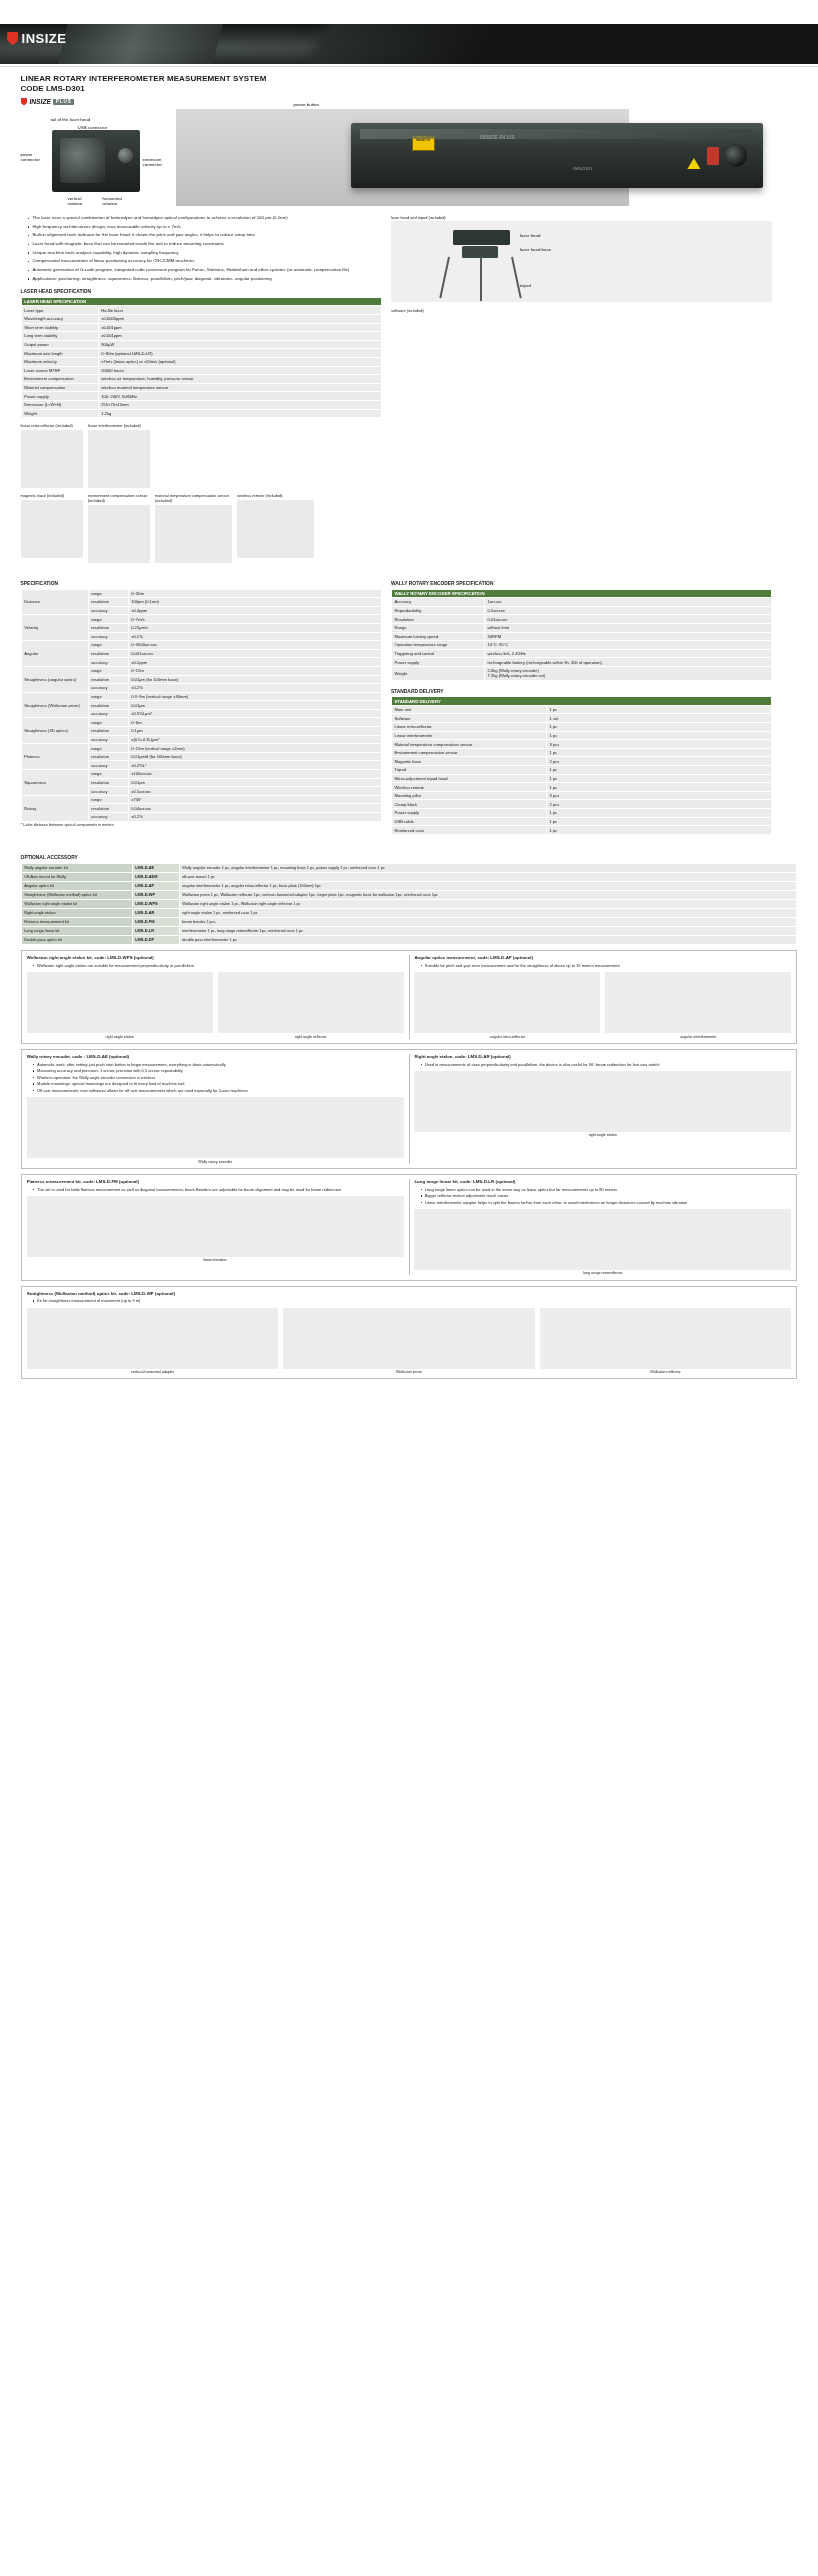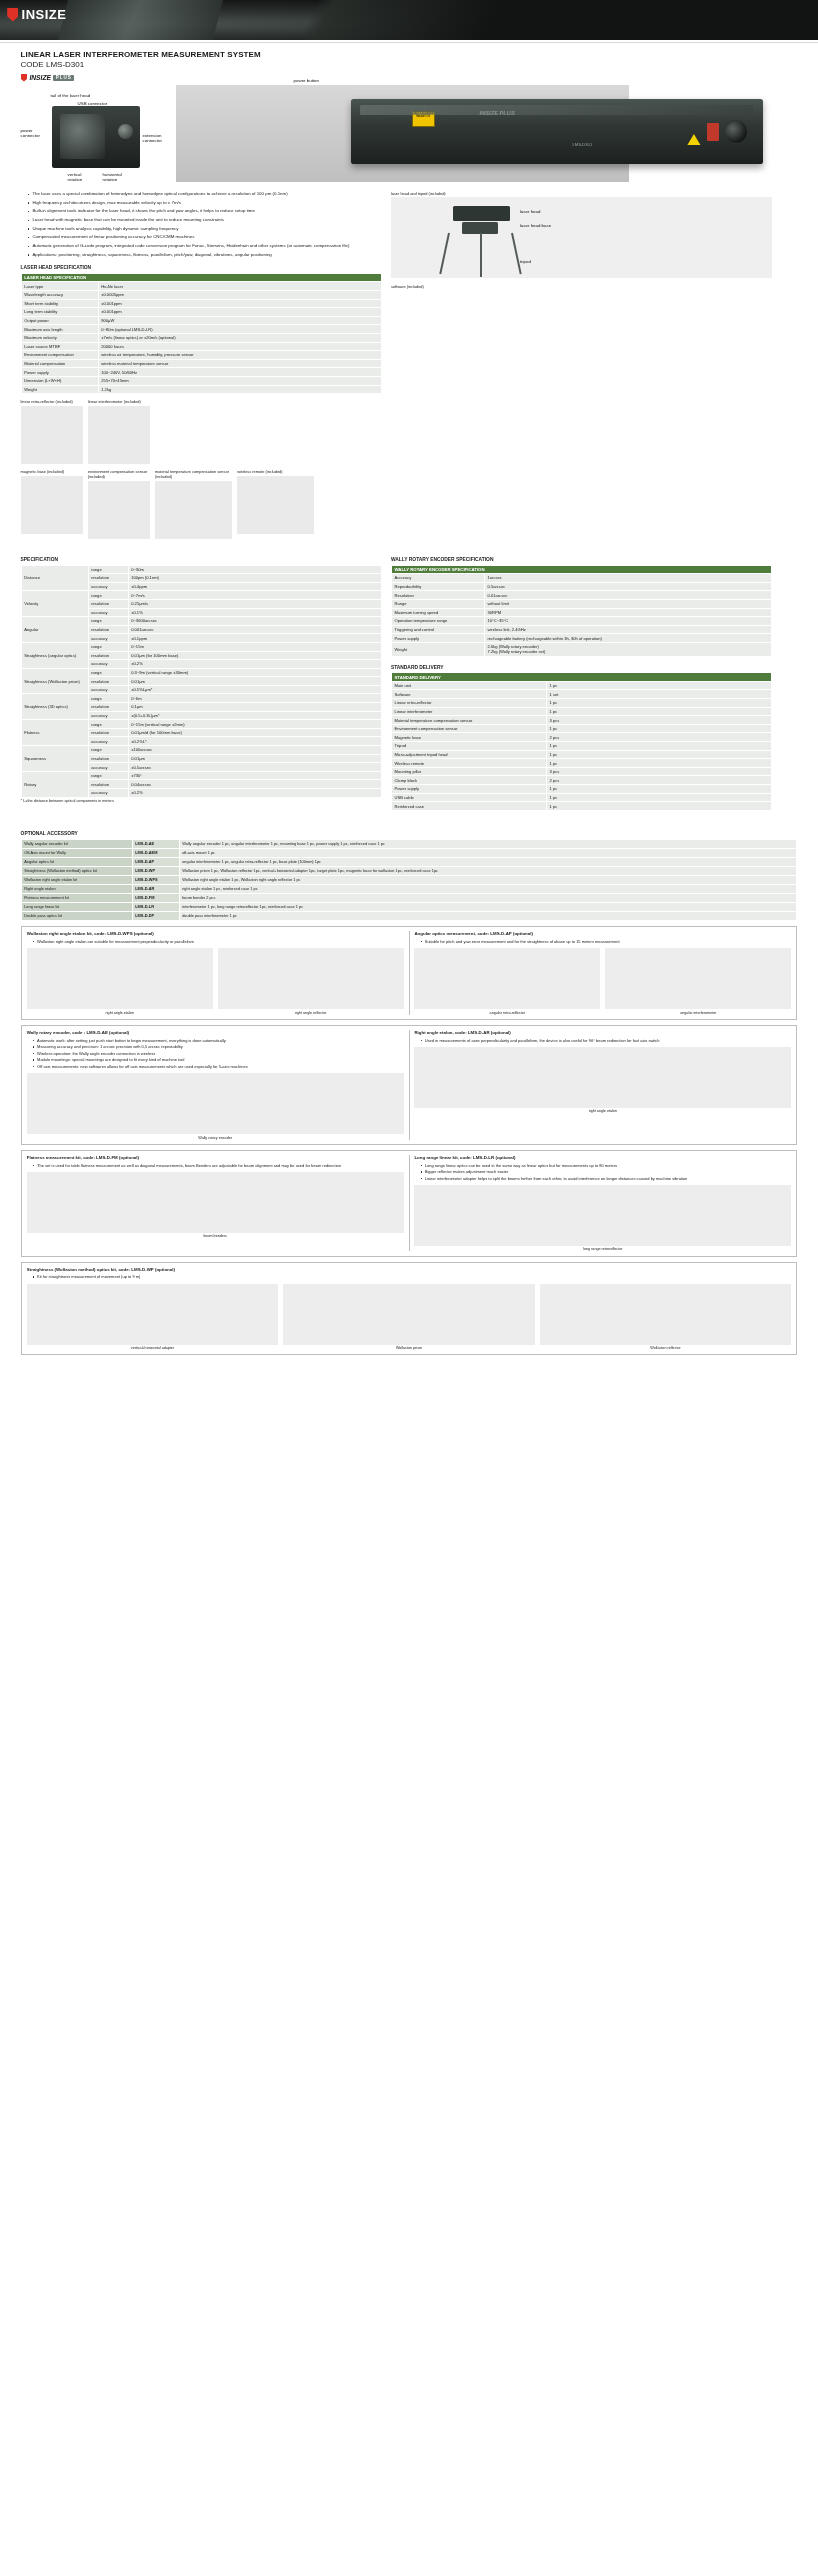--- a/index.html
+++ b/index.html
@@ -3,21 +3,21 @@
 <meta charset="utf-8">
 <style>
   * { box-sizing: border-box; }
   html, body { margin:0; padding:0; }
   body {
     width:818px;
     font-family: "Liberation Sans", sans-serif;
     color:#1a1a1a;
     background:#ffffff;
   }
-  .page { width:818px; position:relative; }
+  .page { width:818px; position:relative;margin-top:24px; }
 
   
   .header {
     height:40px;
     background:#1d1f1e;
     position:relative;
     overflow:hidden;
   }
   .header .hdr-img {
     position:absolute; inset:0;
@@ -50,21 +50,21 @@
     height:2.1px; background:#ffffff;
   }
   .hdr-rule2{ height:1px; background:#d9d9d9; }
 
   
   .title-block{ padding:7.2px 20.6px 0 20.6px; }
   .title-block h1{
     font-size:8px; font-weight:bold; margin:0; letter-spacing:0.1px;
   }
   .title-block h2{
-    font-size:8px; font-weight:normal; margin:1px 0 0 0;
+    font-size:8px; font-weight:bold; margin:1px 0 0 0;
   }
   .brand-plus{
     margin-top:4.6px;
     display:flex; align-items:center; gap:2.1px;
   }
   .brand-plus .bp-mark{
     width:6.7px;height:7.7px;background:#e03127;
     clip-path:polygon(0 0,100% 0,100% 62%,50% 100%,0 62%);
   }
   .brand-plus .bp-text{ font-size:6.7px;font-weight:bold;font-style:italic;color:#111; }
@@ -236,21 +236,21 @@
     <div class="hdr-img"></div>
     <div class="logo-box">
       <div class="logo-mark"></div>
       <div class="logo-text">INSIZE</div>
     </div>
   </div>
   <div class="hdr-rule"></div>
   <div class="hdr-rule2"></div>
 
   <div class="title-block">
-    <h1>LINEAR LASER INTERFEROMETER MEASUREMENT SYSTEM</h1>
+    <h1>LINEAR ROTARY INTERFEROMETER MEASUREMENT SYSTEM</h1>
     <h2>CODE LMS-D301</h2>
     <div class="brand-plus">
       <div class="bp-mark"></div>
       <div class="bp-text">INSIZE</div>
       <div class="bp-plus">PLUS</div>
     </div>
   </div>
 
   <div class="hero">
     <div class="hero-photo">

